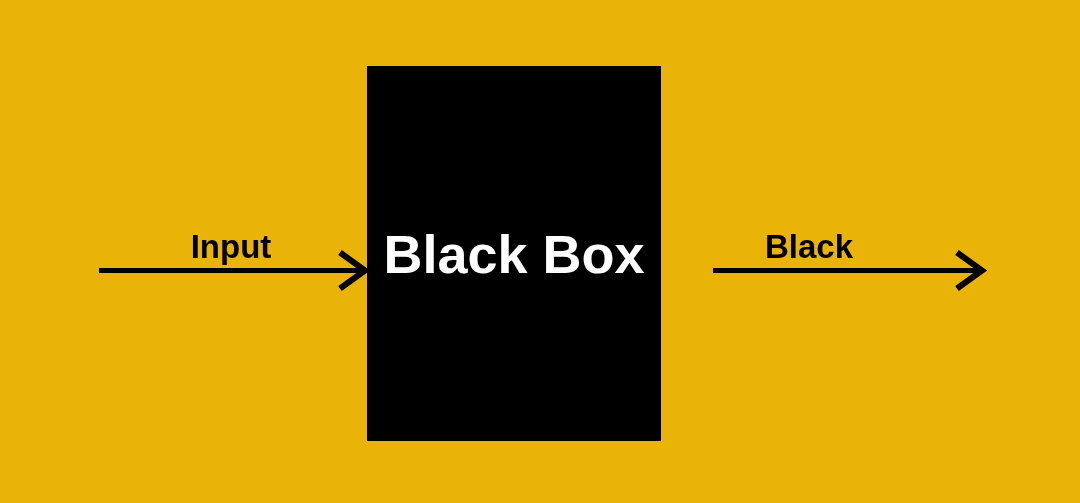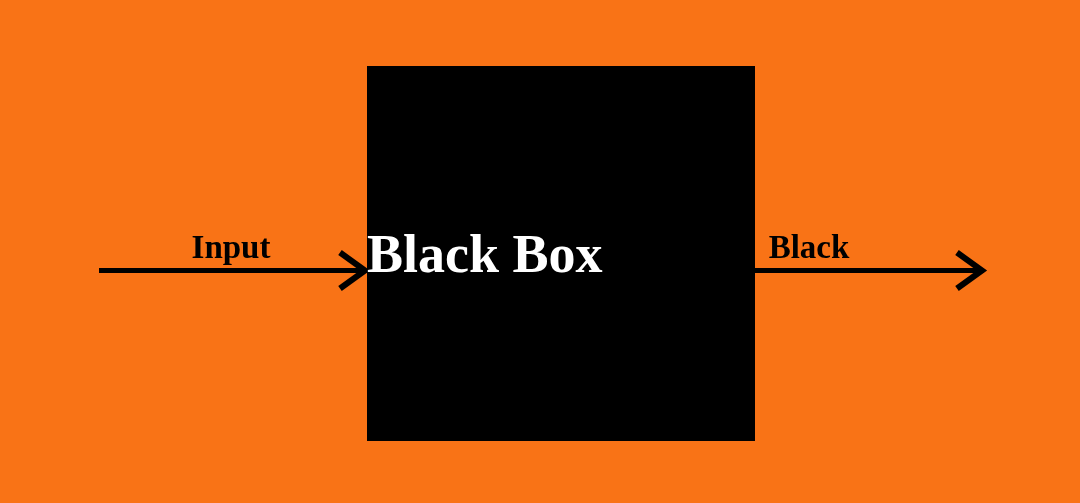--- a/index.html
+++ b/index.html
@@ -4,40 +4,41 @@
 <style>
   html, body {
     margin: 0;
     padding: 0;
     background: #ffffff;
   }
   .canvas {
     position: relative;
     width: 1080px;
     height: 503px;
-    background: #f97316;
+    background: #eab308;
     overflow: hidden;
-    font-family: Liberation Serif, serif;
+    font-family: Liberation Sans, sans-serif;
   }
   .arrow-layer {
     position: absolute;
     left: 0;
     top: 0;
     width: 1080px;
     height: 503px;
   }
   .black-box {
     position: absolute;
     left: 367px;
     top: 66px;
-    width: 388px;
+    width: 294px;
     height: 375px;
     background: #000000;
     display: flex;
     align-items: center;
+    justify-content: center;
   }
   .black-box-label {
     color: #ffffff;
     font-size: 54px;
     font-weight: 700;
     letter-spacing: 0px;
     white-space: nowrap;
   }
   .flow-label {
     position: absolute;

